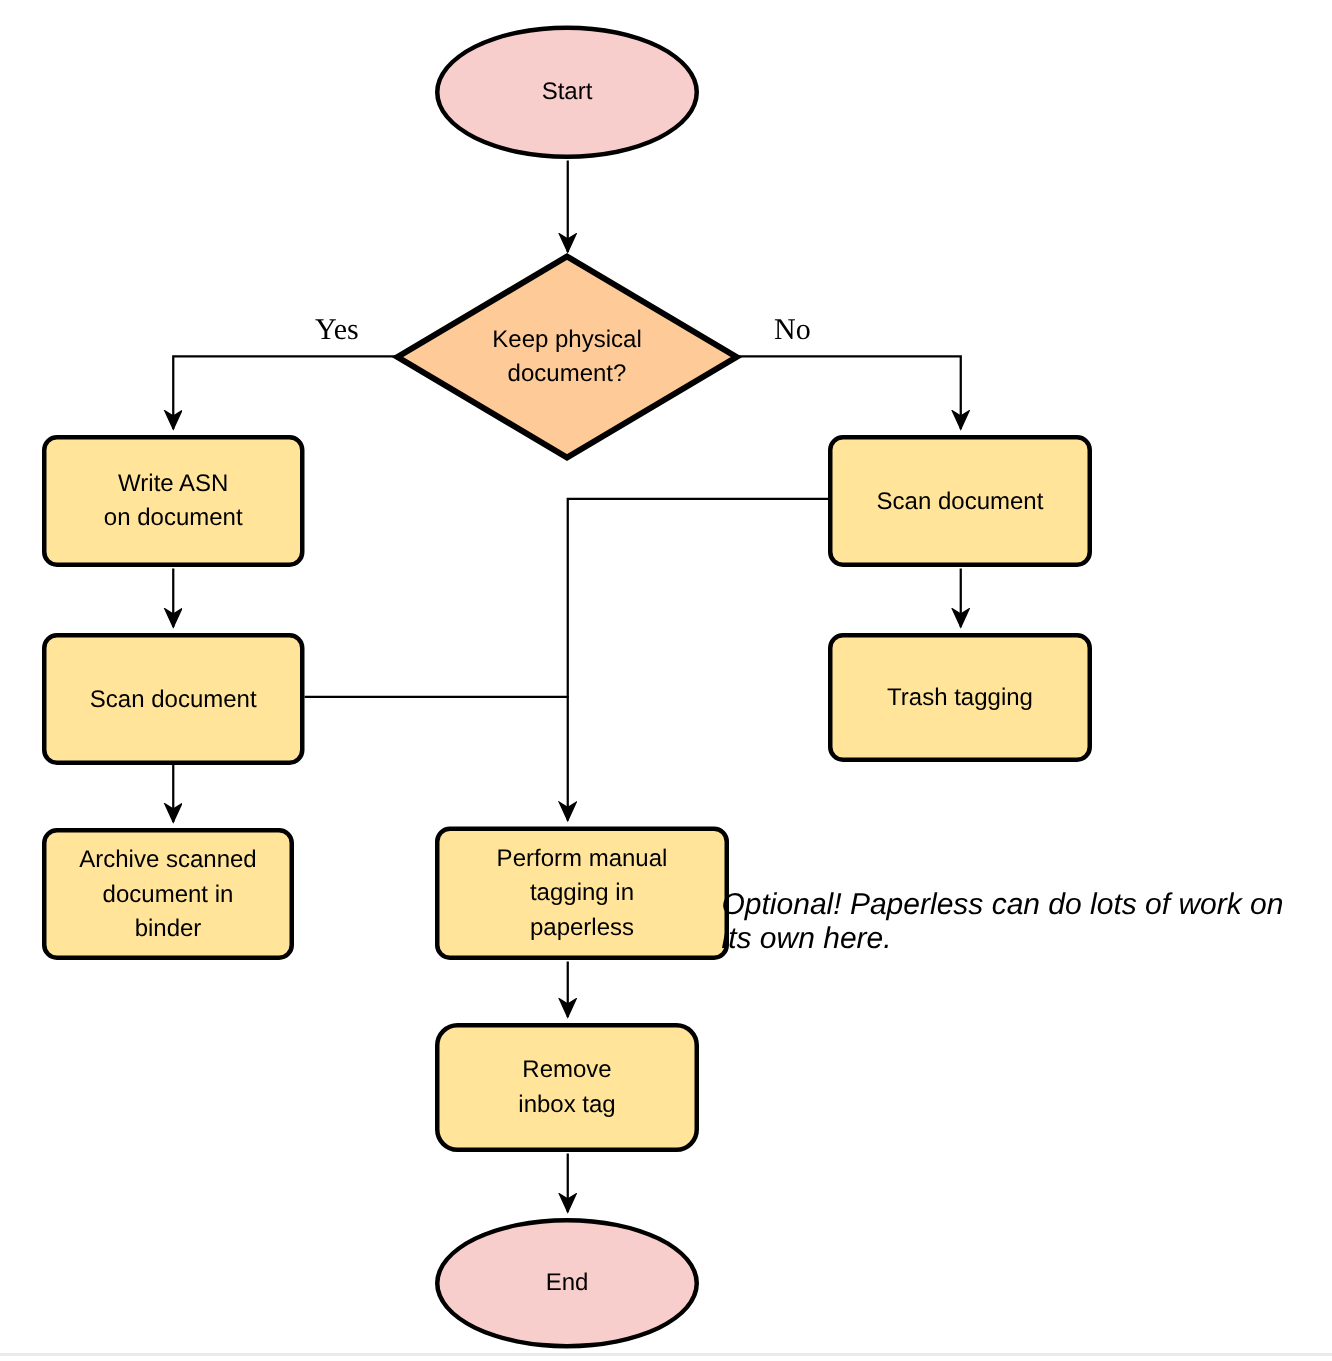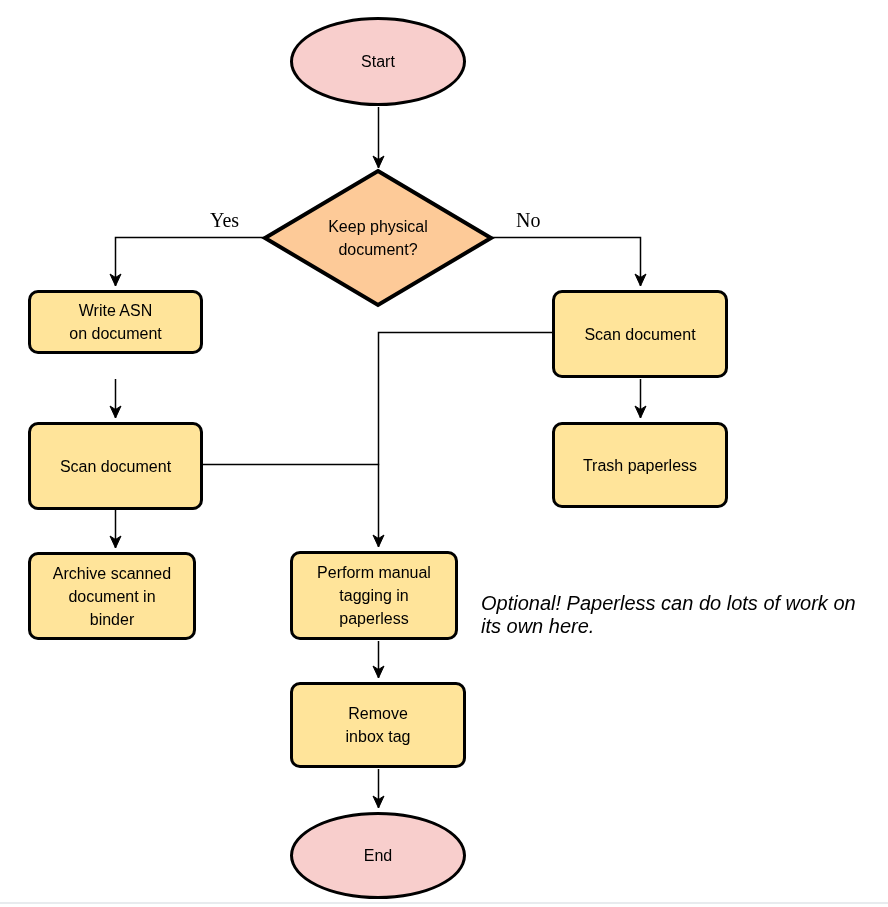--- a/index.html
+++ b/index.html
@@ -104,46 +104,46 @@
   </div>
 
   <div class="node decision-label" style="left:276px; top:214px; width:204px; height:48px;">
     <span>Keep physical
 document?</span>
   </div>
 
   <div class="edge-label" style="left:210px; top:209px;">Yes</div>
   <div class="edge-label" style="left:496px; top:209px;margin-left:20px;">No</div>
 
-  <div class="node process" style="left:28px; top:290px; width:175px; height:64px;">
+  <div class="node process" style="left:28px; top:290px; width:175px; height:88px;">
     <span>Write ASN
 on document</span>
   </div>
   <div class="node process" style="left:28px; top:422px; width:175px; height:88px;">
     <span>Scan document</span>
   </div>
   <div class="node process" style="left:28px; top:552px; width:168px; height:88px;">
     <span>Archive scanned
 document in
 binder</span>
   </div>
 
   <div class="node process" style="left:552px; top:290px; width:176px; height:88px;">
     <span>Scan document</span>
   </div>
   <div class="node process" style="left:552px; top:422px; width:176px; height:86px;">
-    <span>Trash paperless</span>
+    <span>Trash tagging</span>
   </div>
 
-  <div class="node process" style="left:290px; top:551px; width:168px; height:89px;">
+  <div class="node process" style="left:290px; top:551px; width:196px; height:89px;">
     <span>Perform manual
 tagging in
 paperless</span>
   </div>
-  <div class="node process" style="left:290px; top:682px; width:176px; height:86px;">
+  <div class="node process" style="left:290px; top:682px; width:176px; height:86px;border-radius:15px;">
     <span>Remove
 inbox tag</span>
   </div>
 
   <div class="node terminal" style="left:290px; top:812px; width:176px; height:87px;">
     <span>End</span>
   </div>
 
   <div class="annotation" style="left:481px; top:592px; width:410px;">Optional! Paperless can do lots of work on
 its own here.</div>

